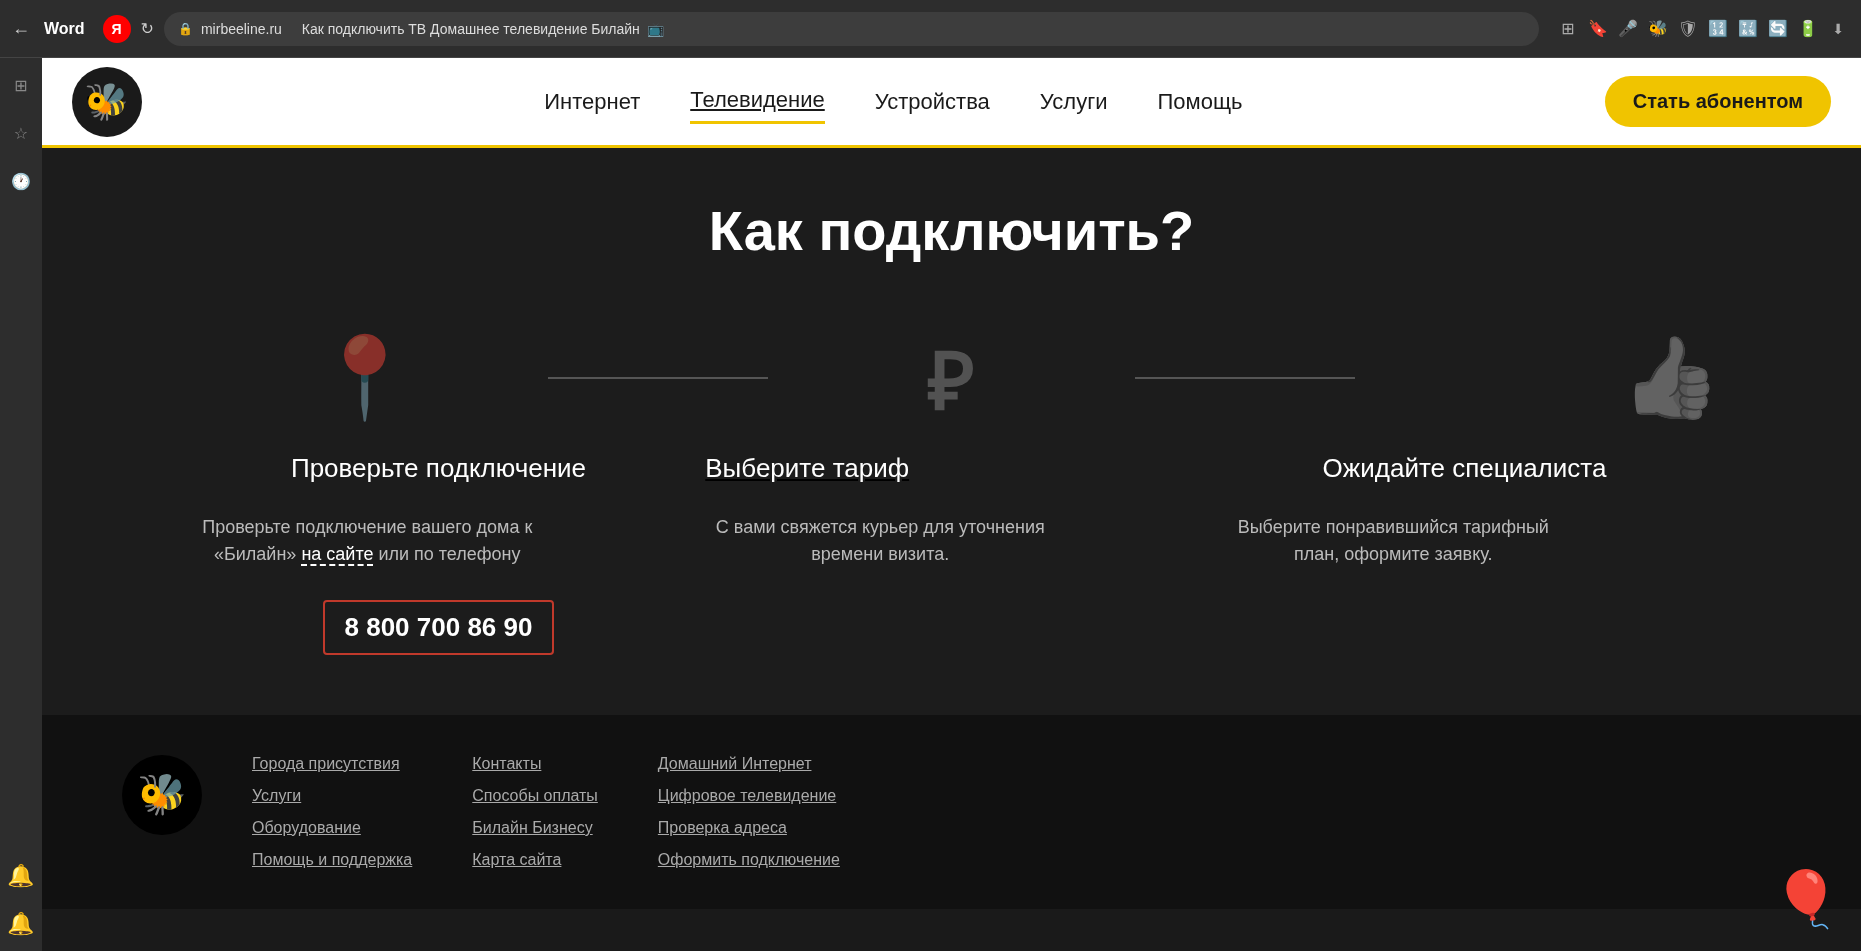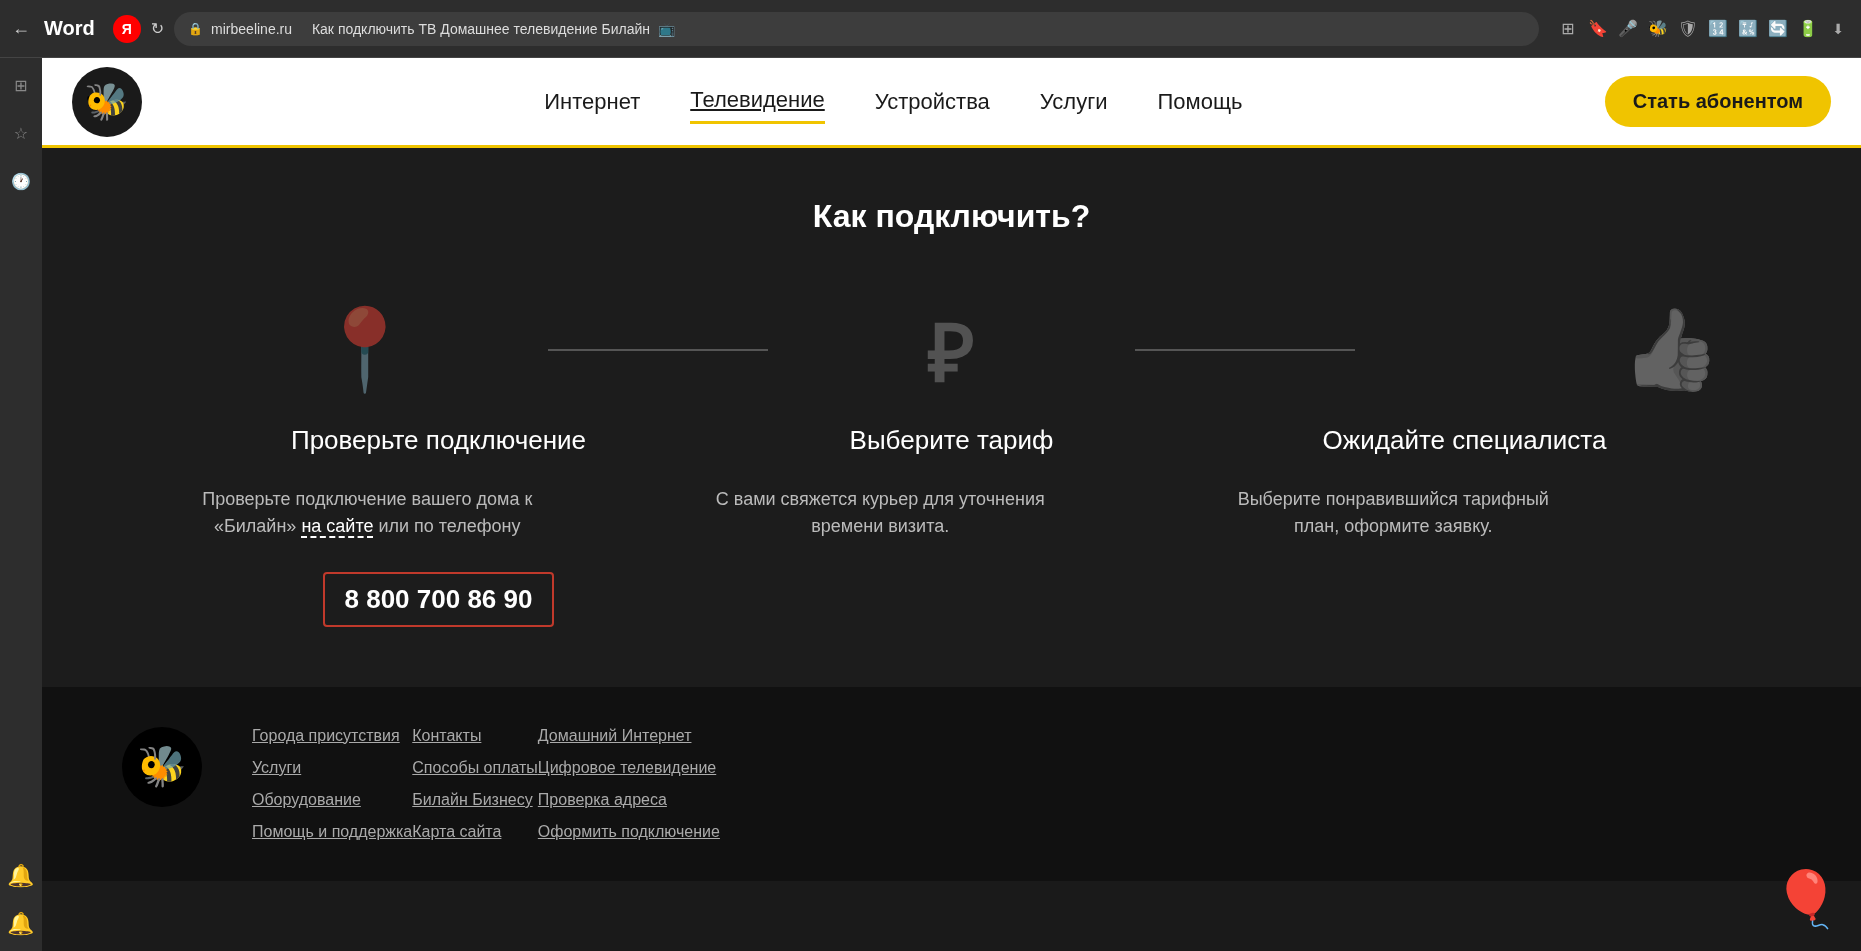--- a/index.html
+++ b/index.html
@@ -9,21 +9,21 @@
     .browser-chrome {
       background: #2d2d2d;
       height: 58px;
       display: flex;
       align-items: center;
       padding: 0 12px;
       gap: 10px;
       border-bottom: 1px solid #444;
     }
     .browser-back { color: #ccc; font-size: 18px; cursor: pointer; margin-right: 4px; }
-    .browser-word { color: #fff; font-size: 20px; font-weight: bold; margin-right: 8px; }
+    .browser-word { color: #fff; font-size: 16px; font-weight: bold; margin-right: 8px; }
     .browser-yandex { width: 28px; height: 28px; background: #f00; border-radius: 50%; display: flex; align-items: center; justify-content: center; color: #fff; font-weight: bold; font-size: 14px; cursor: pointer; }
     .browser-refresh { color: #ccc; font-size: 16px; cursor: pointer; }
     .browser-address-bar {
       flex: 1;
       background: #3d3d3d;
       border-radius: 20px;
       height: 34px;
       display: flex;
       align-items: center;
       padding: 0 14px;
@@ -97,21 +97,21 @@
     }
 
     
     .hero-section {
       background: #1c1c1c;
       padding: 50px 80px 60px;
     }
     .hero-title {
       text-align: center;
       color: #fff;
-      font-size: 32px;
+      font-size: 56px;
       font-weight: bold;
       margin-bottom: 60px;
     }
     .step-title { color: #fff; font-size: 26px; margin-bottom: 8px; line-height: 1.3; }
     .step-desc { color: #bbb; font-size: 18px; line-height: 1.5; max-width: 350px; }
 
     
     .phone-box {
       border: 2px solid #c0392b;
       border-radius: 6px;
@@ -139,21 +139,21 @@
     .footer-logo-bee {
       width: 80px;
       height: 80px;
       border-radius: 50%;
       background: #000;
       display: flex;
       align-items: center;
       justify-content: center;
       font-size: 40px;
     }
-    .footer-cols { display: flex; flex: 1; }
+    .footer-cols { display: flex; gap: 60px; flex: 1; }
     .footer-col { display: flex; flex-direction: column; gap: 14px; }
     .footer-link { color: #aaa; font-size: 16px; text-decoration: underline; cursor: pointer; }
 
     
     .balloon-corner {
       position: fixed;
       bottom: 20px;
       right: 20px;
       font-size: 60px;
       cursor: pointer;
@@ -241,21 +241,21 @@
 
         <div style="display:flex; flex-direction:column; align-items:center; flex:1; align-items:flex-end;">
           <div style="font-size:80px; opacity:0.4; filter:grayscale(1);">👍</div>
         </div>
       </div>
 
       <div style="display:flex; justify-content:space-around; margin-bottom:20px; padding:0 60px;">
         <div style="width:32%; text-align:center;">
           <div class="step-title">Проверьте подключение</div>
         </div>
-        <div style="width:32%; text-align:center;">
+        <div style="width:32%; text-align:left;text-decoration:underline;">
           <div class="step-title">Выберите тариф</div>
         </div>
         <div style="width:32%; text-align:center;">
           <div class="step-title">Ожидайте специалиста</div>
         </div>
       </div>
 
       <div style="display:flex; justify-content:space-around; padding:0 60px;">
         <div style="width:32%; text-align:center;">
           <p class="step-desc">

